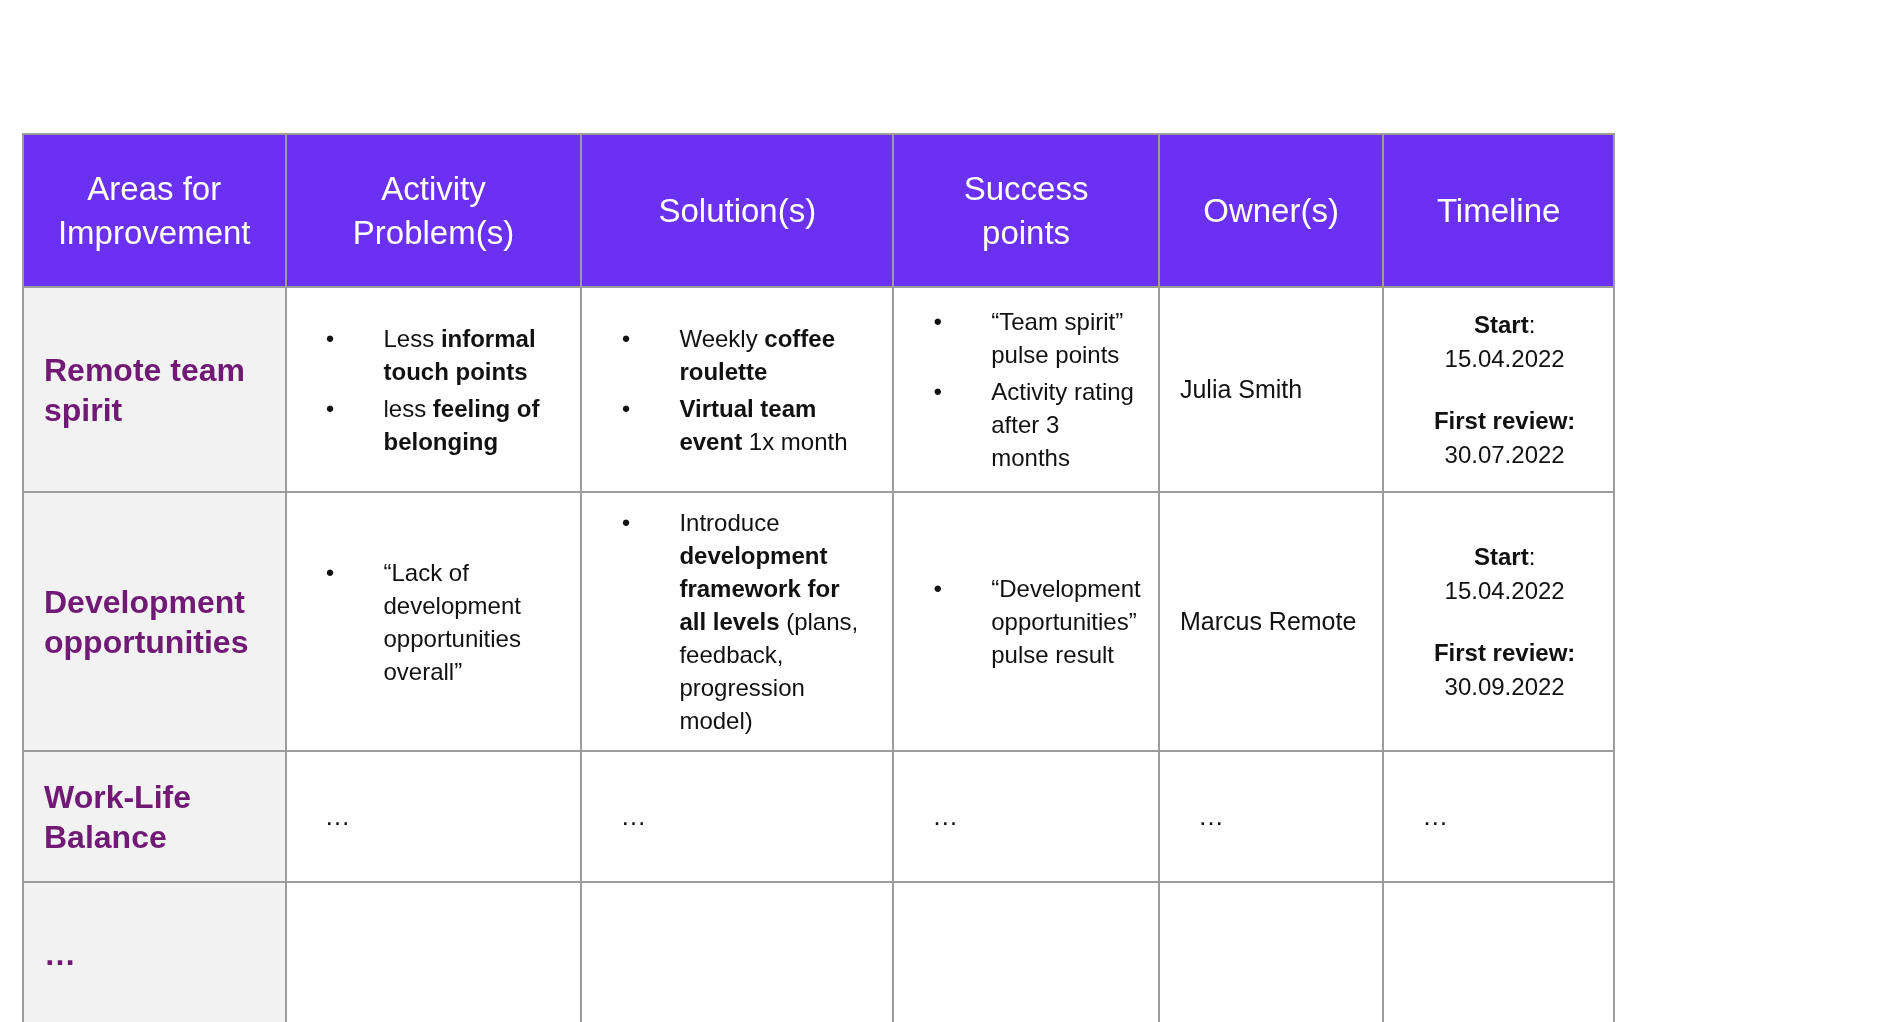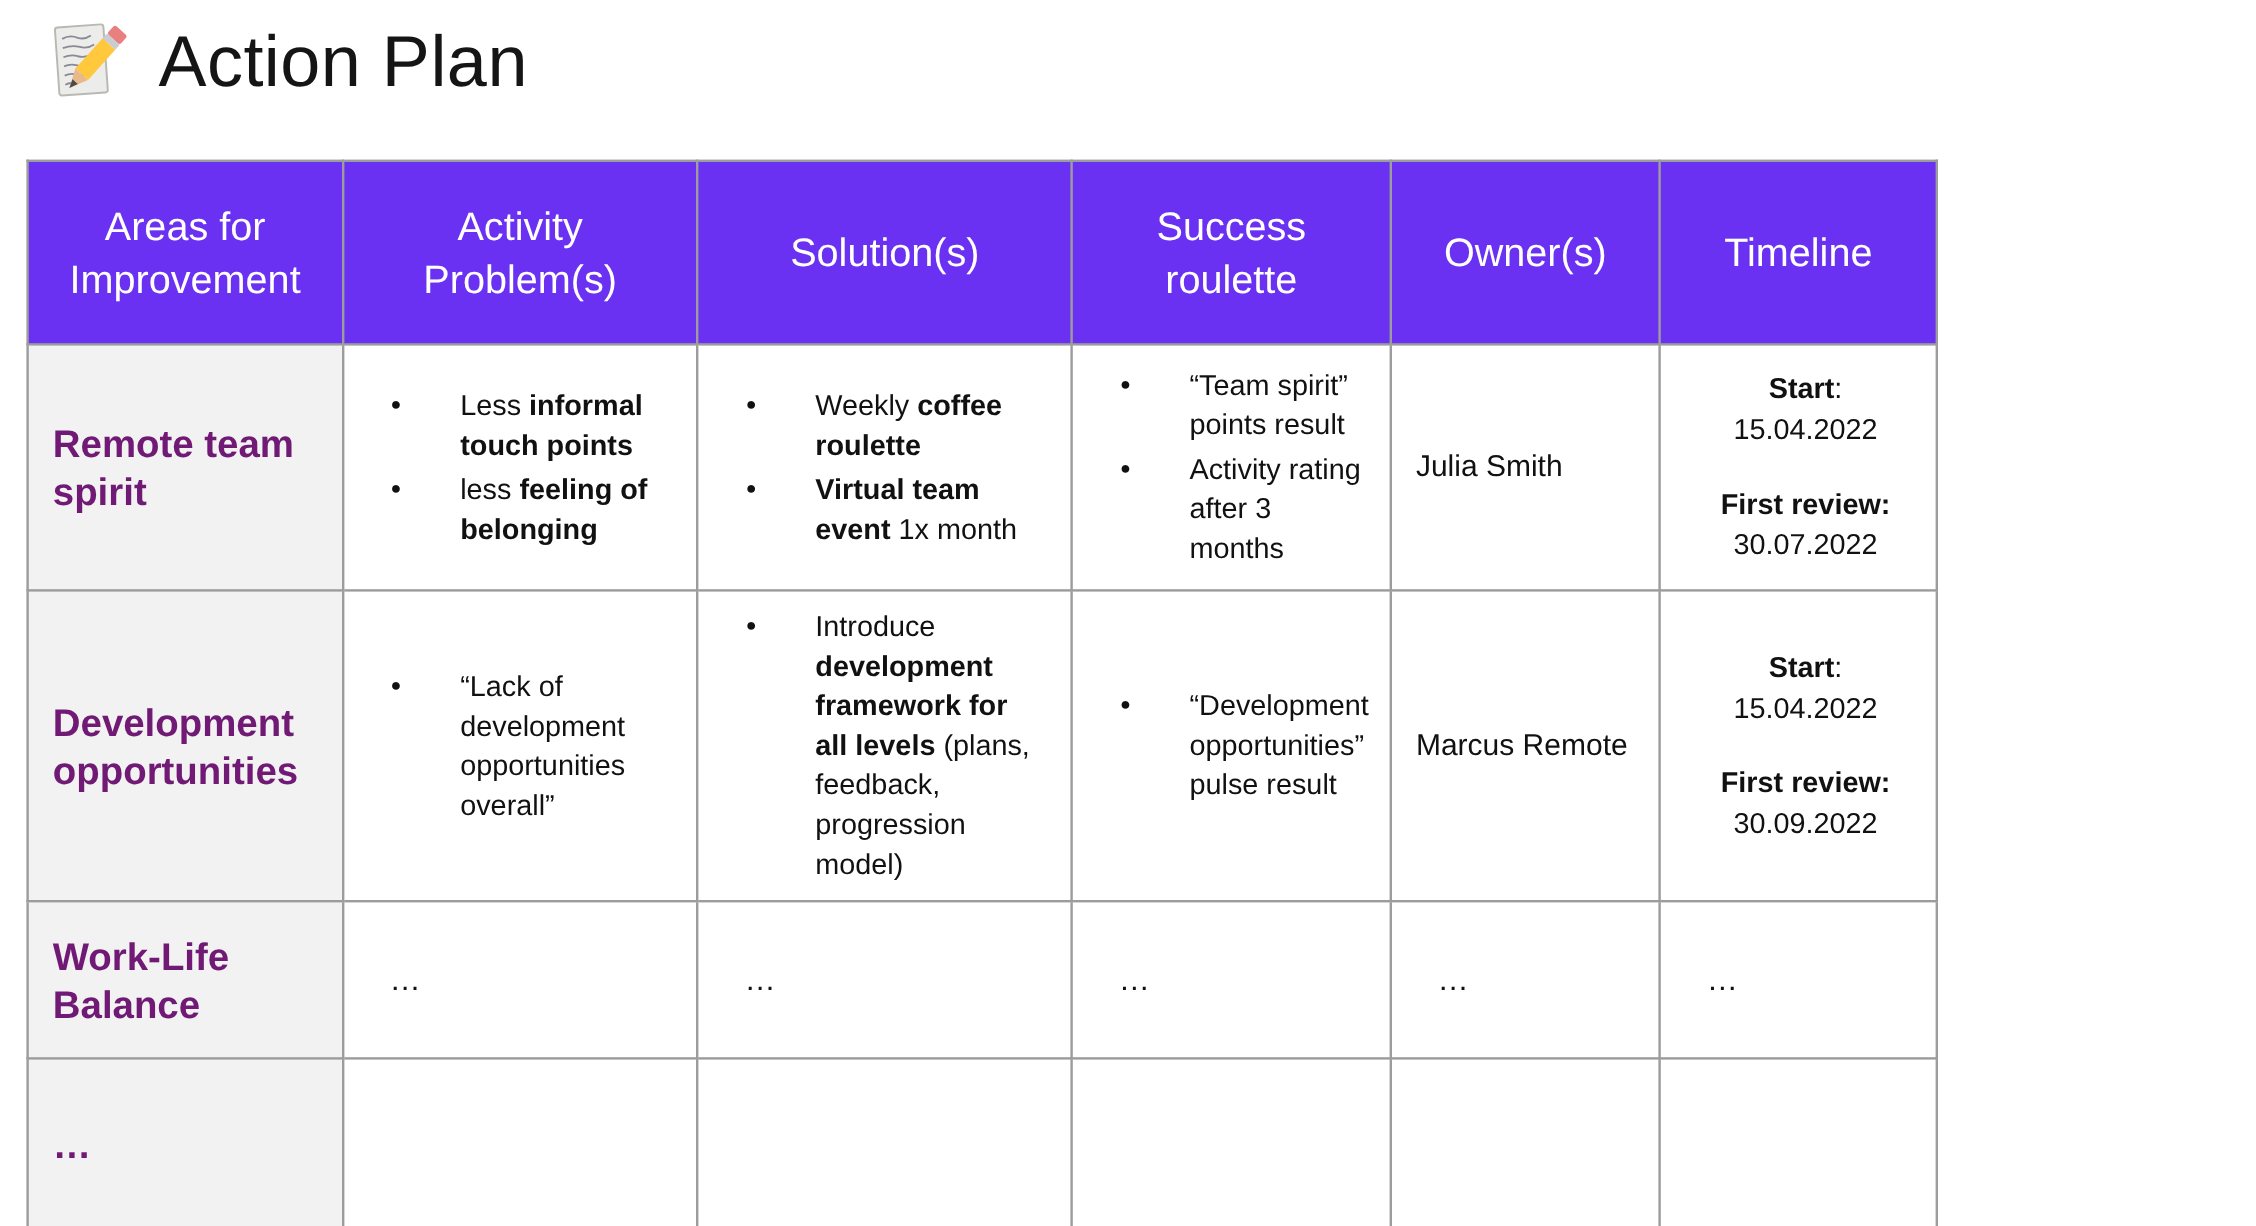--- a/index.html
+++ b/index.html
@@ -36,59 +36,36 @@
   .cell-paras{padding:0 8px 0 20px;}
   .para{font-size:24px;line-height:34px;white-space:pre-line;text-align:center;}
   .para + .para{margin-top:28px;}
   .cell-ellipsis{font-size:26px;letter-spacing:2px;padding:0 0 0 38px;}
 </style>
 </head>
 <body>
 
 <div class="slide">
 
-  <div class="title-row">
-    <span>
-      <svg class="memo" viewBox="0 0 64 64" aria-hidden="true">
-        <g transform="rotate(-4 26 32)">
-          <rect x="7" y="5" width="37" height="52" rx="2" fill="#ECECEA" stroke="#B9B9B4" stroke-width="1.5"></rect>
-          <path d="M12 14 q6 -3 12 0 q5 2 10 -1" stroke="#8a8a95" stroke-width="1.4" fill="none"></path>
-          <path d="M12 21 q7 -2 13 0 q6 2 11 -1" stroke="#8a8a95" stroke-width="1.4" fill="none"></path>
-          <path d="M12 28 q6 -2 11 0 q6 2 12 -1" stroke="#8a8a95" stroke-width="1.4" fill="none"></path>
-          <path d="M12 35 q5 -2 10 0 q5 2 9 -1" stroke="#8a8a95" stroke-width="1.4" fill="none"></path>
-          <path d="M12 42 q5 -2 9 0 q4 2 8 -1" stroke="#8a8a95" stroke-width="1.4" fill="none"></path>
-          <path d="M12 49 q4 -2 8 0" stroke="#8a8a95" stroke-width="1.4" fill="none"></path>
-        </g>
-        <g transform="rotate(42 34 32)">
-          <rect x="28" y="0" width="13" height="9" rx="2" fill="#E8807F"></rect>
-          <rect x="28" y="9" width="13" height="5" fill="#C9CDD3"></rect>
-          <rect x="28" y="14" width="13" height="31" fill="#FFC83D"></rect>
-          <polygon points="28,45 41,45 34.5,59" fill="#E8B98A"></polygon>
-          <polygon points="31.8,52.5 37.2,52.5 34.5,59" fill="#4A4A4A"></polygon>
-        </g>
-      </svg>
-    </span>
-    <h1>Action Plan</h1>
-  </div>
 
   <table>
     <colgroup>
       <col class="c1">
         <col class="c2">
         <col class="c3">
         <col class="c4">
         <col class="c5">
         <col class="c6">
     </colgroup>
     <thead>
       <tr id="head-row">
           <th>Areas for Improvement</th>
           <th>Activity Problem(s)</th>
           <th>Solution(s)</th>
-          <th>Success roulette</th>
+          <th>Success points</th>
           <th>Owner(s)</th>
           <th>Timeline</th>
         </tr>
     </thead>
     <tbody id="table-body">
         <tr>
           <td class="row-label">Remote team spirit</td>
           <td>
             <ul class="bullets">
               <li><span class="dot">●</span><span><span>Less </span><b>informal touch points</b></span></li>
@@ -96,21 +73,21 @@
             </ul>
           </td>
           <td>
             <ul class="bullets">
               <li><span class="dot">●</span><span><span>Weekly </span><b>coffee roulette</b></span></li>
               <li><span class="dot">●</span><span><b>Virtual team event</b><span> 1x month</span></span></li>
             </ul>
           </td>
           <td>
             <ul class="bullets">
-              <li><span class="dot">●</span><span><span>“Team spirit” points result</span></span></li>
+              <li><span class="dot">●</span><span><span>“Team spirit” pulse points</span></span></li>
               <li><span class="dot">●</span><span><span>Activity rating after 3 months</span></span></li>
             </ul>
           </td>
           <td class="cell-text">Julia Smith</td>
           <td class="cell-paras">
             <div class="para"><b>Start</b><span>:
 15.04.2022</span></div>
             <div class="para"><b>First review:</b><span>
 30.07.2022</span></div>
           </td>

